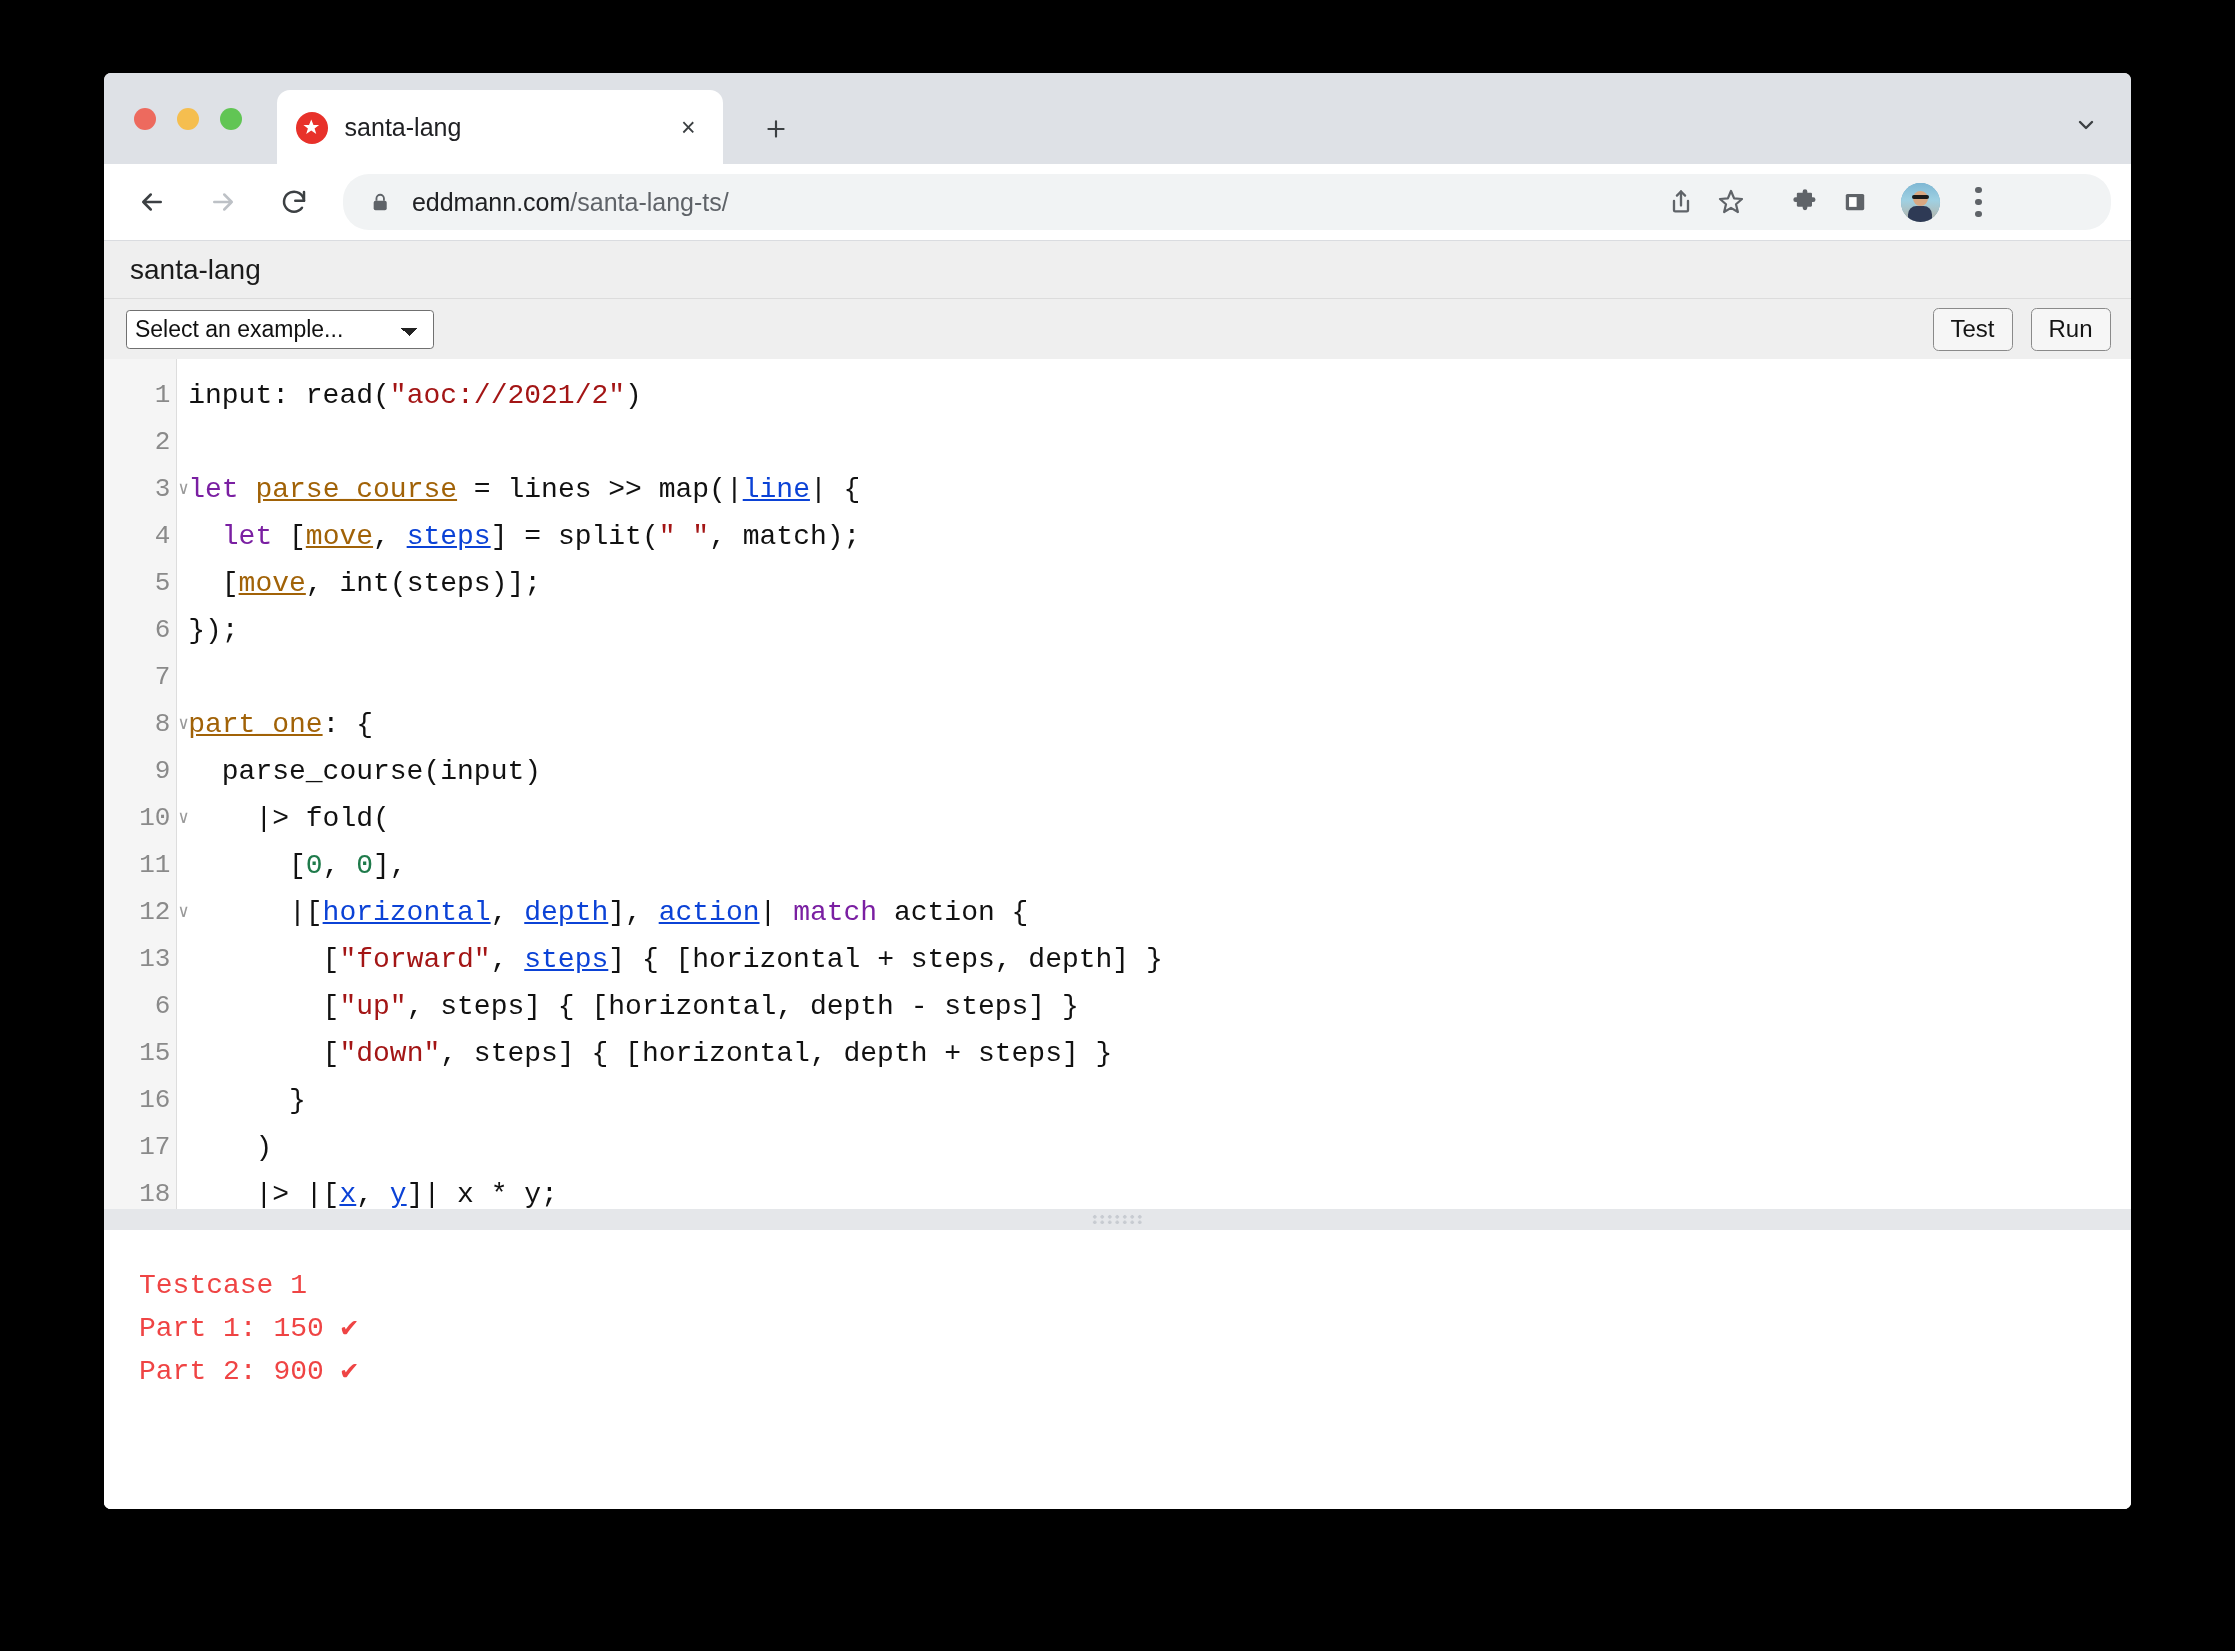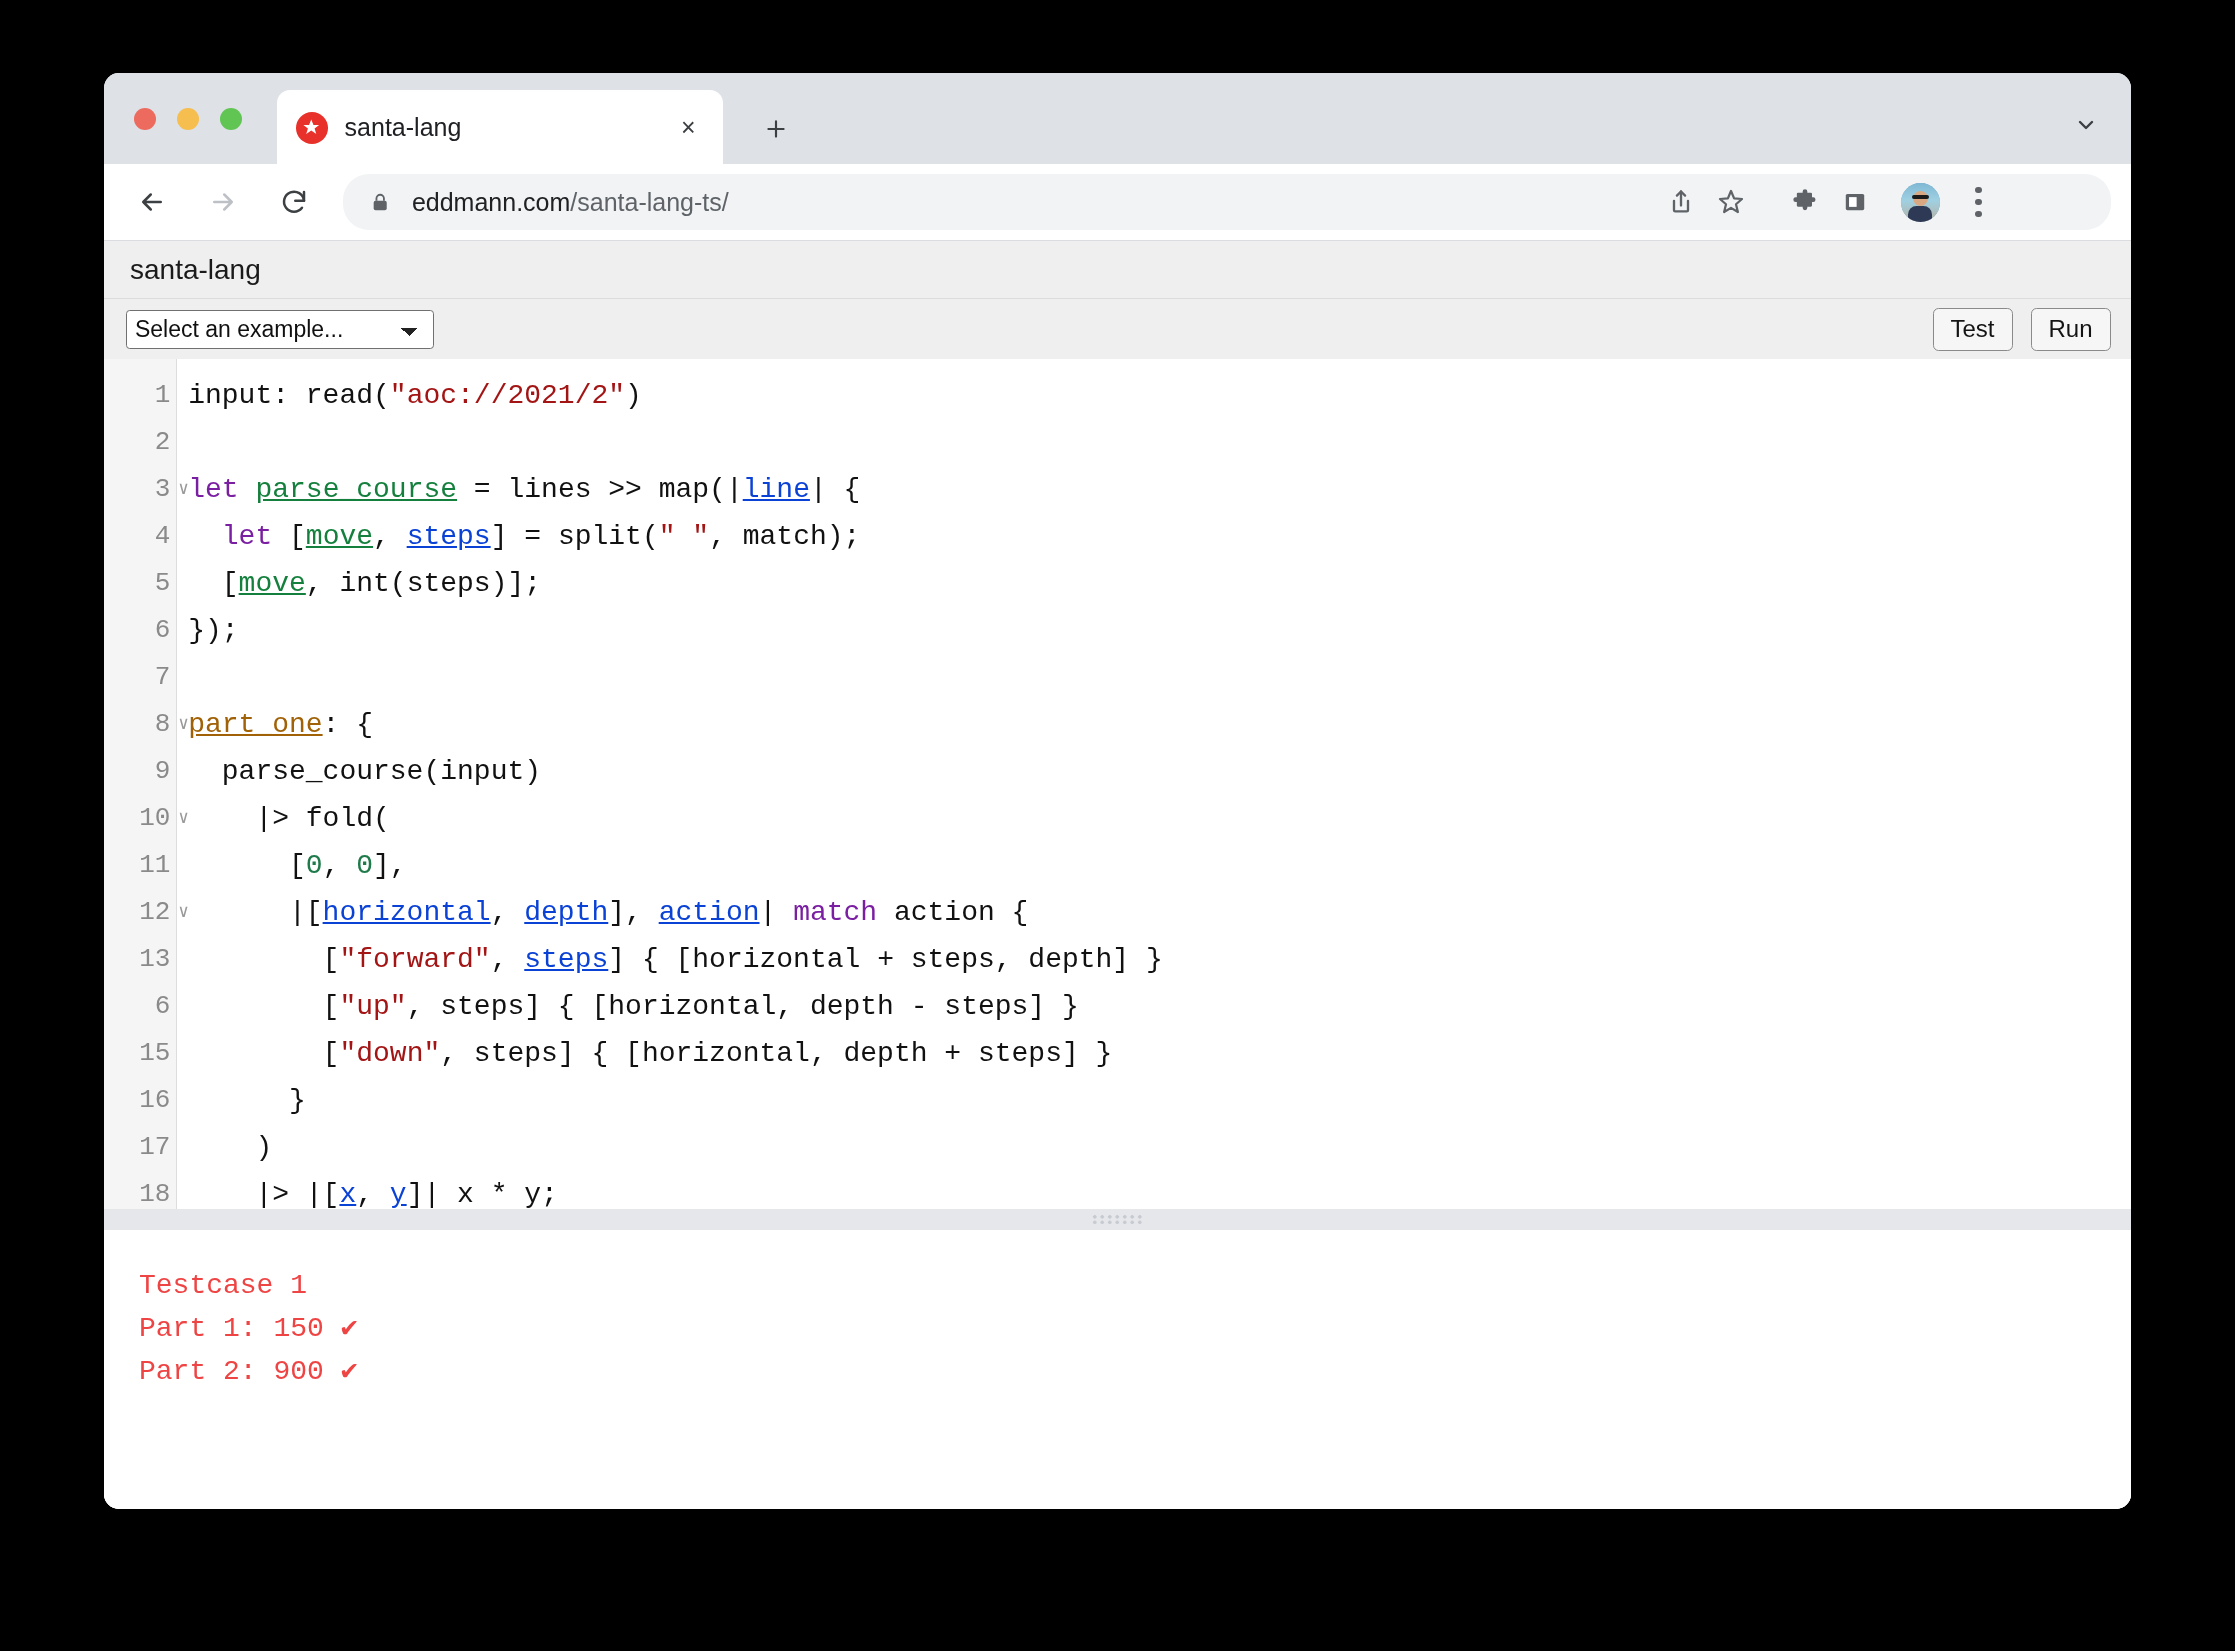--- a/index.html
+++ b/index.html
@@ -15,21 +15,21 @@
   }
 
   
   .window {
     position: absolute;
     left: 104px;
     top: 73px;
     width: 2027px;
     height: 1436px;
     background: #ffffff;
-    border-radius: 15px;
+    border-radius: 7px;
     overflow: hidden;
     box-shadow: 0 9.3px 37px rgba(0,0,0,0.45);
   }
 
   
   .tabstrip {
     position: relative;
     height: 91px;
     background: #dee1e6;
   }
@@ -324,21 +324,21 @@
     font-size: 28px;
     overflow: hidden;
   }
   .code .line {
     height: 47px;
     line-height: 47px;
     white-space: pre;
     color: #111111;
   }
   .tok-kw   { color: #7a1fa2; }
-  .tok-fn   { color: #15803d; text-decoration: underline; font-family: Liberation Mono, monospace; }
+  .tok-fn   { color: #a16207; text-decoration: underline; font-family: Liberation Mono, monospace; }
   .tok-sec  { color: #a16207; text-decoration: underline; }
   .tok-var  { color: #0b42d6; text-decoration: underline; }
   .tok-str  { color: #a31515; }
   .tok-num  { color: #1e7a4a; }
   .tok-plain{ color: #111111; }
 
   
   .splitter {
     height: 20.5px;
     background: #e5e7ea;

